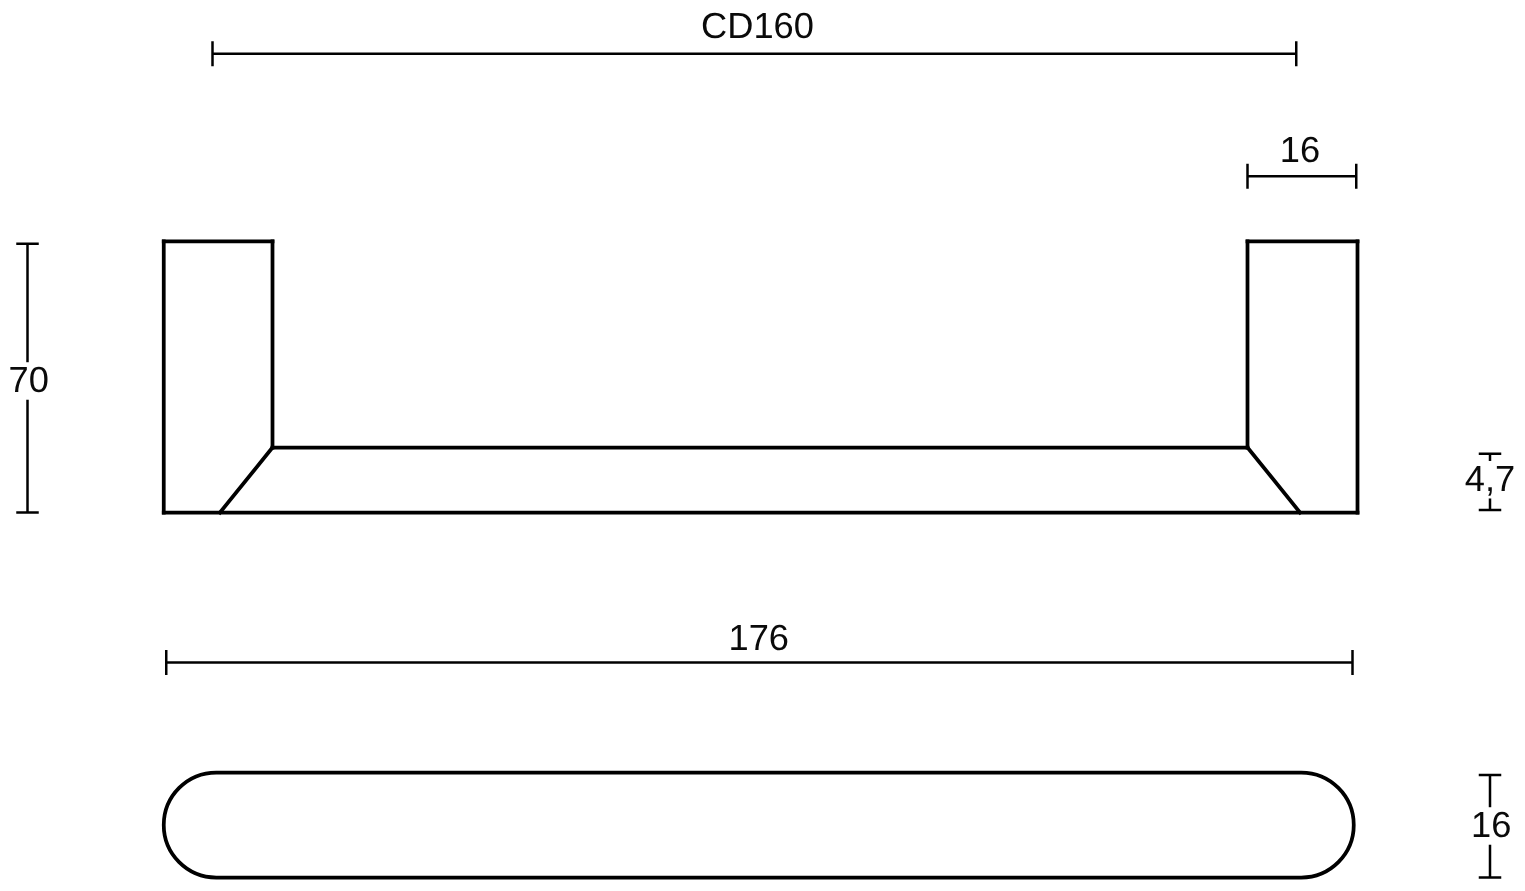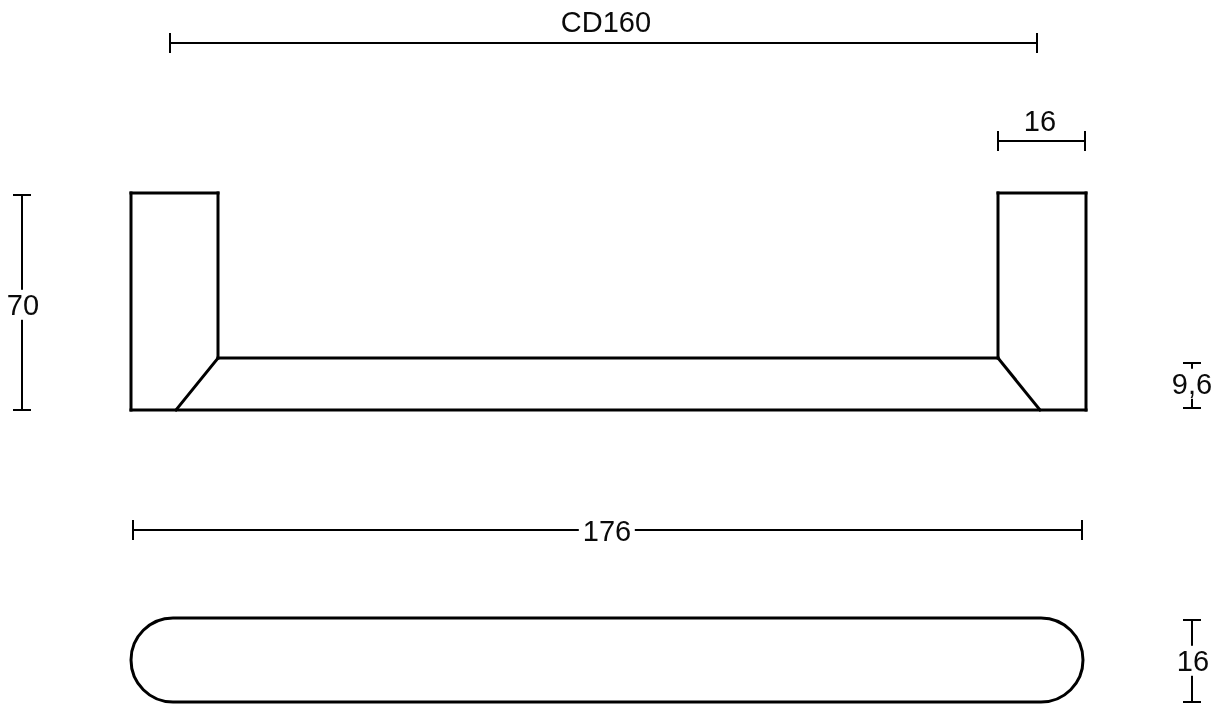--- a/index.html
+++ b/index.html
@@ -98,19 +98,19 @@
       </g>
     </g>
   </svg>
 
   <span class="dim-label" style="left:606px; top:22px;">CD160</span>
 
   <span class="dim-label" style="left:1040px; top:121px;">16</span>
 
   <span class="dim-label" style="left:23px; top:305px;">70</span>
 
-  <span class="dim-label" style="left:1192px; top:384px;">9,6</span>
+  <span class="dim-label" style="left:1192px; top:384px;">4,7</span>
 
-  <span class="dim-label" style="left:607px; top:531px;text-align:right;">176</span>
+  <span class="dim-label" style="left:607px; top:511px;text-align:right;">176</span>
 
   <span class="dim-label" style="left:1193px; top:661px;">16</span>
 
 </div>
 
 </body></html>

